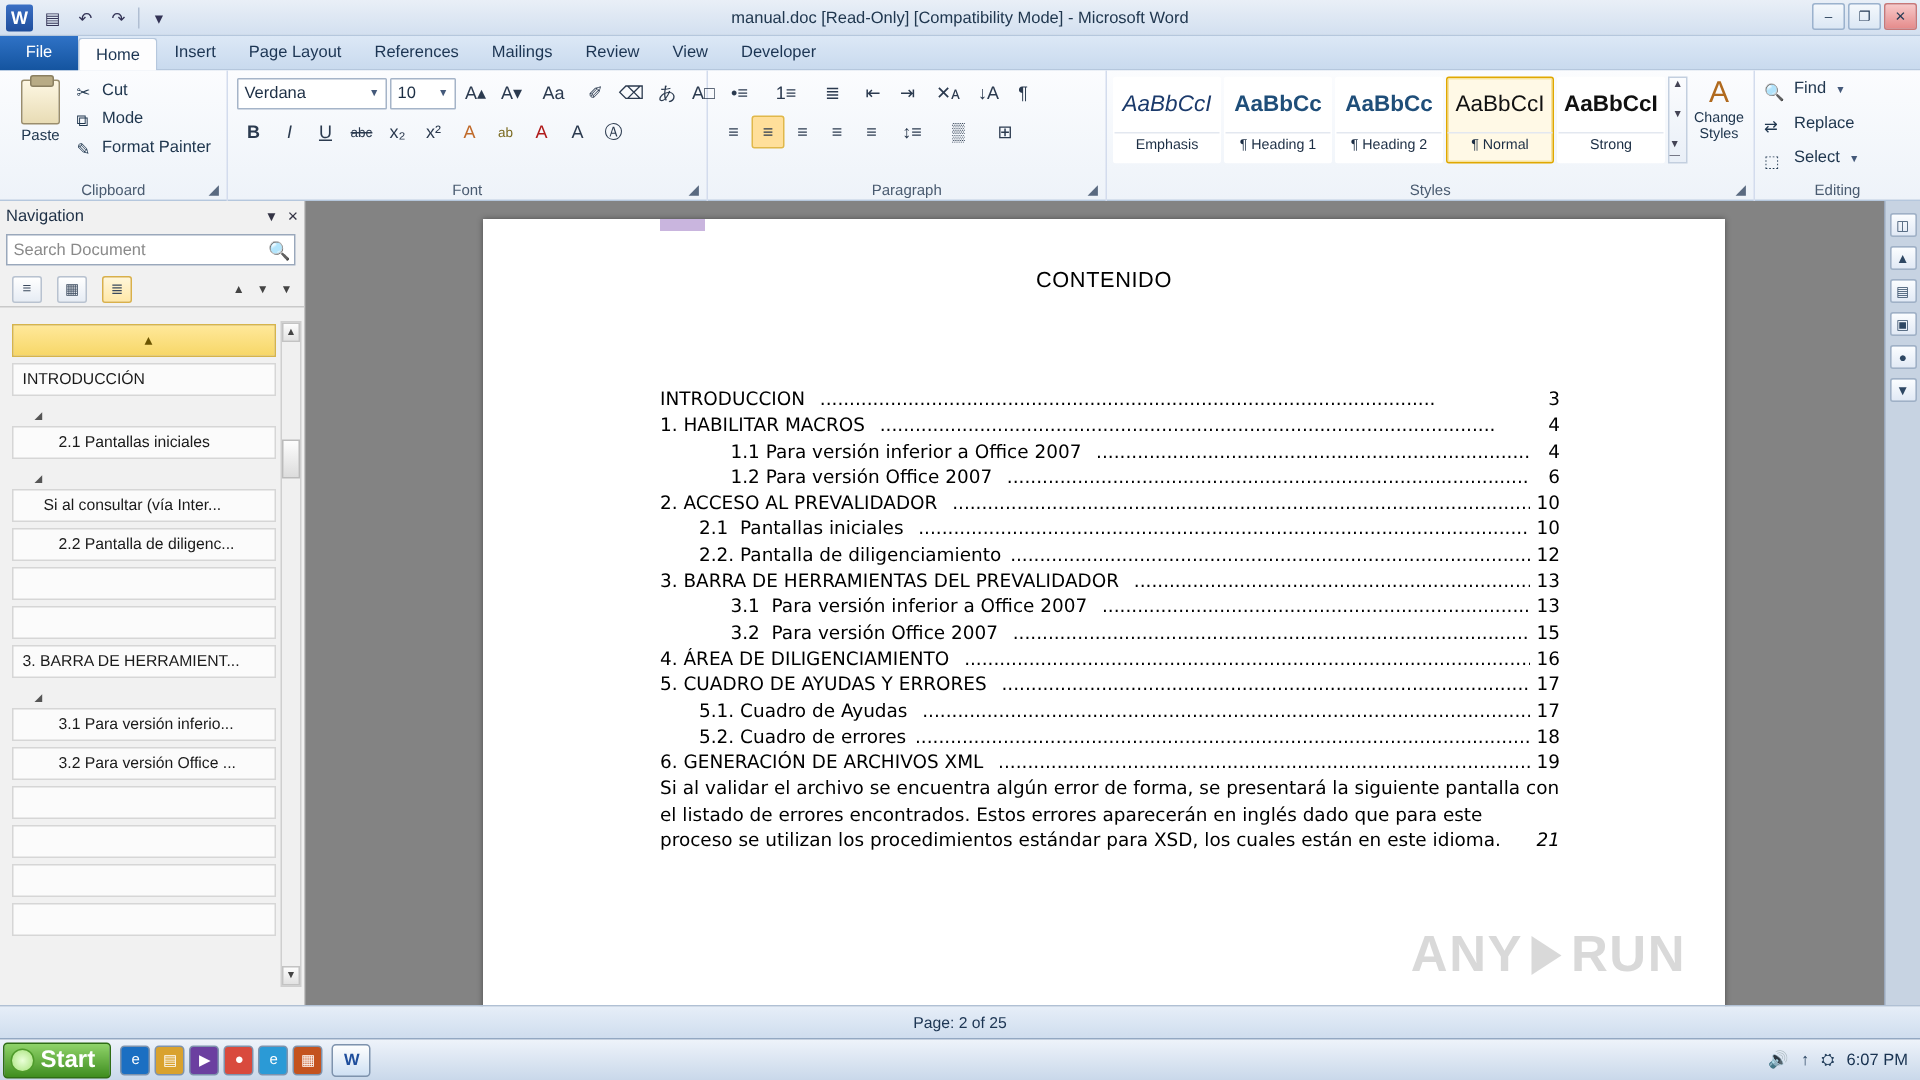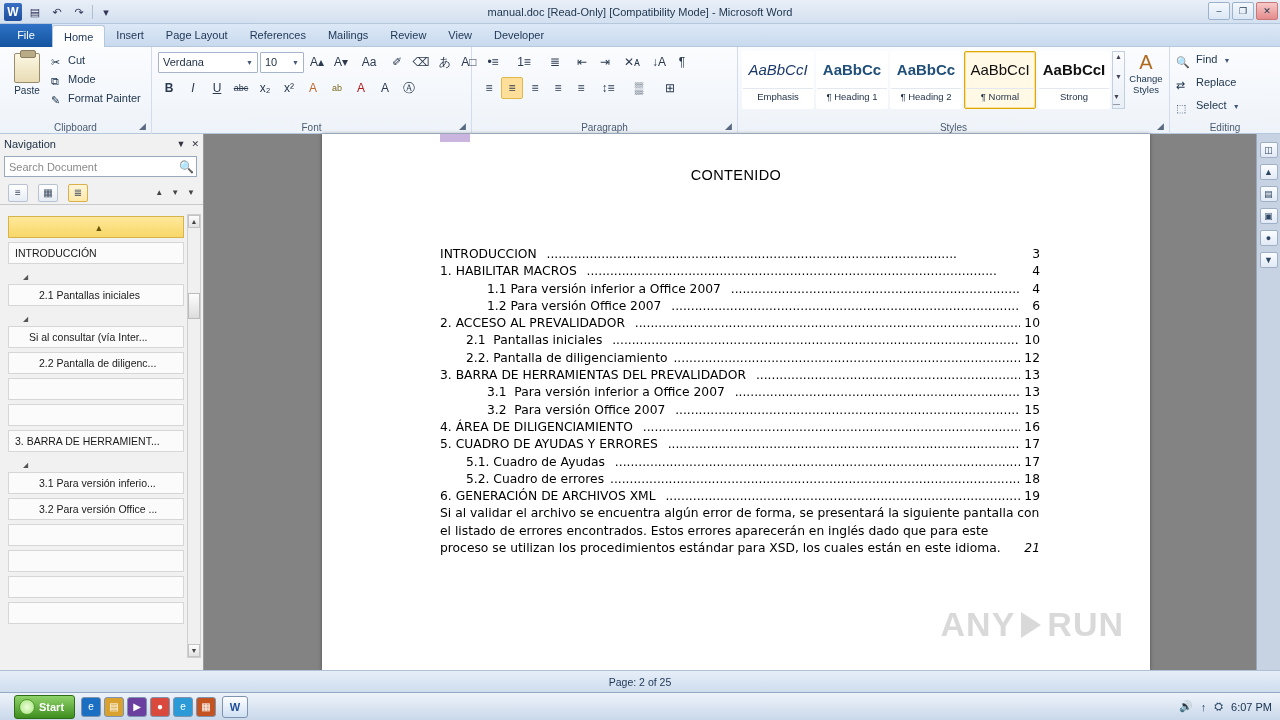--- a/index.html
+++ b/index.html
@@ -215,21 +215,21 @@
     width: 12px; height: 13px; background: linear-gradient(#fdfdfd, #e2e2e2);
     border: 1px solid #c3c3c3; font-size: 7px; text-align: center; line-height: 12px; color: #444;
   }
   .nav-scroll .sthumb {
     position: absolute; left: 0; top: 78px; width: 12px; height: 26px;
     background: linear-gradient(#fdfdfd, #dcdcdc); border: 1px solid #bbb;
   }
 
   
   .page {
-    position: absolute; left: 322px; top: 0; width: 828px; height: 536px;
+    position: absolute; left: 322px; top: 12px; width: 828px; height: 536px;
     background: #ffffff; box-shadow: 0 0 4px rgba(0,0,0,0.4);
   }
   .doc-heading {
     position: absolute; top: 33px; left: 0; width: 828px; text-align: center;
     font-family: "Liberation Sans", sans-serif; font-size: 14.5px; color: #000; letter-spacing: .4px;
   }
   .selection-mark {
     position: absolute; left: 118px; top: 0; width: 30px; height: 8px; background: #c9b5de;
   }
   .toc {
@@ -292,23 +292,23 @@
   .zoom-sign { width: 12px; height: 12px; border-radius: 50%; border: 1px solid #8da0b8;
     background: linear-gradient(#fbfdff,#dfe8f3); font-size: 9px; line-height: 10px; text-align: center; color: #2b4463; }
 
   
   .taskbar {
     position: absolute; top: 692px; left: 0; width: 1280px; height: 28px;
     background: linear-gradient(#eef3fa, #c9d8ea); border-top: 1px solid #93a8c2;
     display: flex; align-items: center;
   }
   .start-btn {
-    margin-left: 14px; height: 24px; display: flex; align-items: center; gap: 4px;
+    margin-left: 2px; height: 24px; display: flex; align-items: center; gap: 4px;
     padding: 0 10px 0 4px; border-radius: 3px;
-    background: linear-gradient(#8fd36a, #3f8d1f); color: #fff; font-weight: bold; font-size: 11px;
+    background: linear-gradient(#8fd36a, #3f8d1f); color: #fff; font-weight: bold; font-size: 16px;
     border: 1px solid #2f6d16;
     text-align: center;
   }
   .start-orb { width: 16px; height: 16px; border-radius: 50%; background: radial-gradient(#eaffd8, #a6e27a); border: 1px solid #4f9b2b; }
   .qlaunch { display: flex; align-items: center; gap: 3px; margin-left: 6px; }
   .ql-icon {
     width: 20px; height: 20px; border-radius: 3px; border: 1px solid #7e93ad;
     display: flex; align-items: center; justify-content: center; font-size: 10px; color: #fff;
   }
   .task-item {

